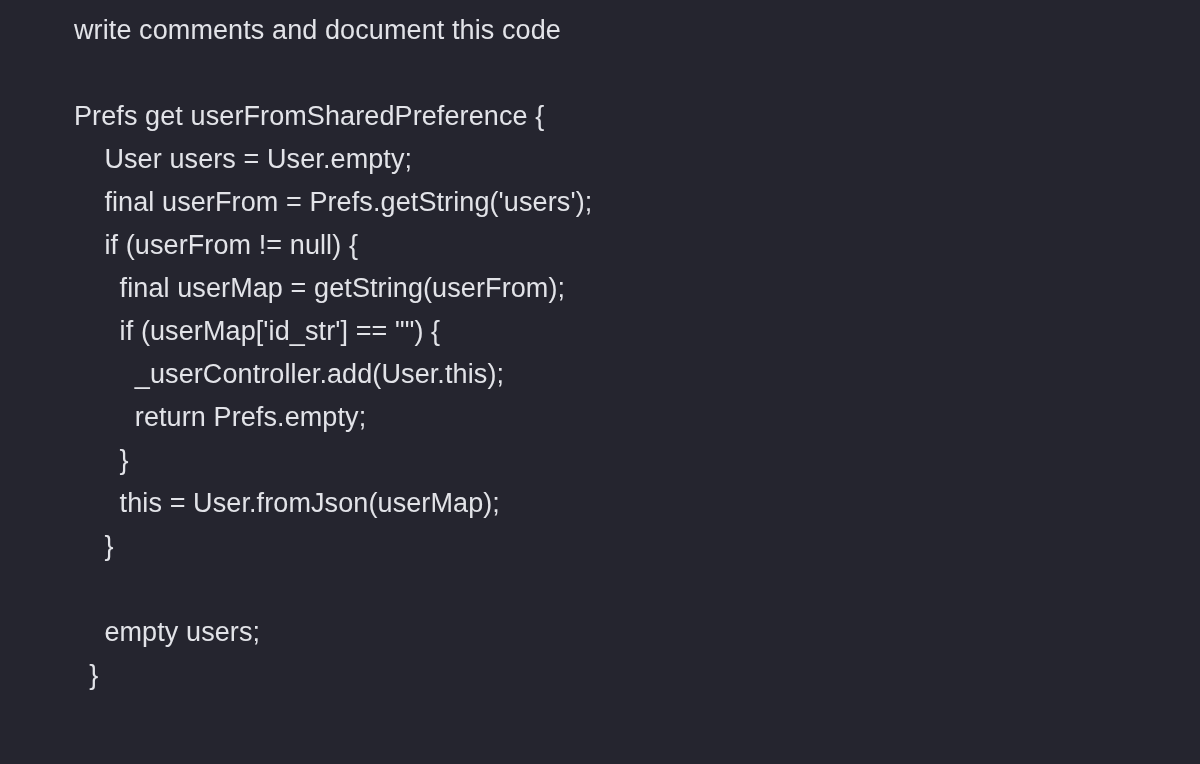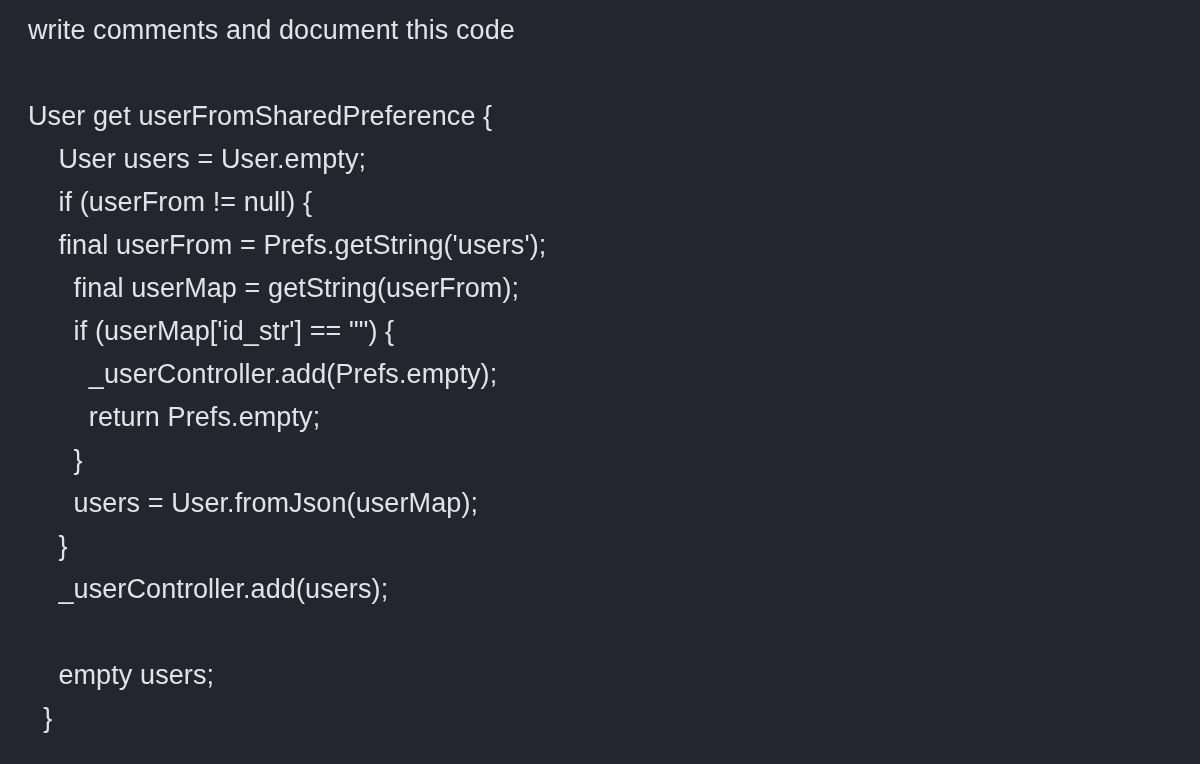--- a/index.html
+++ b/index.html
@@ -21,36 +21,36 @@
     height: 764px;
     padding: 9px 20px 0 28px;
   }
   .line {
     white-space: pre;
     font-size: 27px;
     line-height: 43px;
     min-height: 43px;
     font-weight: 400;
     letter-spacing: 0.1px;
+    margin-left: 46px;
   }
 </style>
 </head>
 <body>
 
 <div class="panel">
   <div class="line">write comments and document this code</div>
   <div class="line"></div>
-  <div class="line">User get userFromSharedPreference {</div>
+  <div class="line">Prefs get userFromSharedPreference {</div>
   <div class="line">    User users = User.empty;</div>
+  <div class="line">    final userFrom = Prefs.getString('users');</div>
   <div class="line">    if (userFrom != null) {</div>
-  <div class="line">    final userFrom = Prefs.getString('users');</div>
   <div class="line">      final userMap = getString(userFrom);</div>
   <div class="line">      if (userMap['id_str'] == "") {</div>
-  <div class="line">        _userController.add(Prefs.empty);</div>
+  <div class="line">        _userController.add(User.this);</div>
   <div class="line">        return Prefs.empty;</div>
   <div class="line">      }</div>
-  <div class="line">      users = User.fromJson(userMap);</div>
+  <div class="line">      this = User.fromJson(userMap);</div>
   <div class="line">    }</div>
-  <div class="line">    _userController.add(users);</div>
   <div class="line"></div>
   <div class="line">    empty users;</div>
   <div class="line">  }</div>
 </div>
 
 </body></html>

